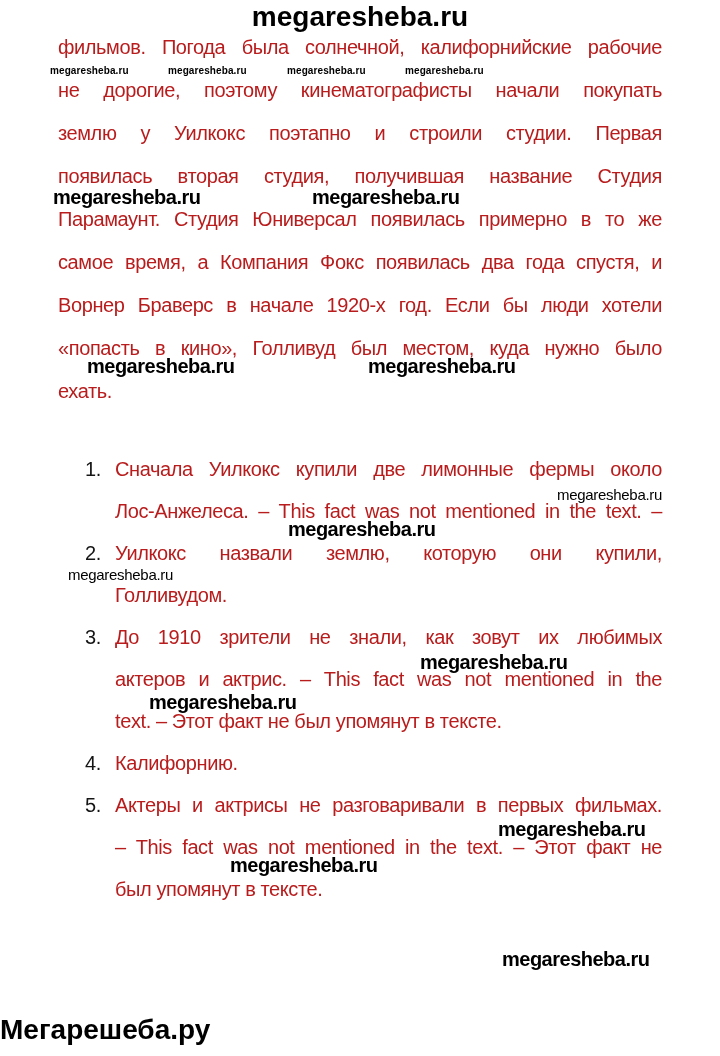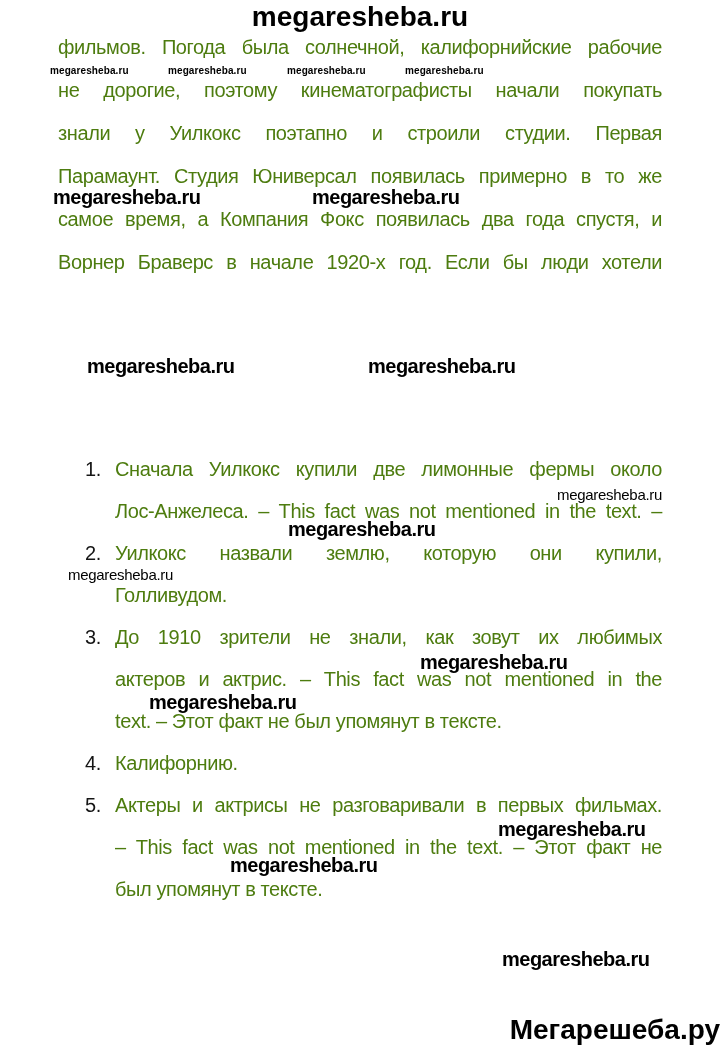--- a/index.html
+++ b/index.html
@@ -10,31 +10,31 @@
     position: relative;
     overflow: hidden;
   }
   .page-header {
     position: absolute; top: 0; left: 0; width: 720px;
     text-align: center; font-size: 28px; font-weight: bold;
     line-height: 33px; color: #000;
   }
   .page-footer {
     position: absolute; top: 1014px; left: 0; width: 720px;
-    text-align: right; font-size: 28px; font-weight: bold; color: #000;
+    text-align: left; font-size: 28px; font-weight: bold; color: #000;
   }
   .intro {
     position: absolute; left: 58px; top: 34px; width: 604px;
   }
   .answers {
     position: absolute; left: 58px; top: 456px; width: 604px;
   }
   .tline {
     font-size: 20px; letter-spacing: -0.4px; line-height: 27px;
-    text-align: left; color: #4d7c0f;
+    text-align: left; color: #b91c1c;
   }
   .p43 { height: 43px; }
   .l42 { height: 42px; }
   .just { text-align: justify; text-align-last: justify; }
   .item { position: relative; padding-left: 57px; }
   .num {
     position: absolute; left: 27px; top: 0;
     font-size: 20px; letter-spacing: -0.4px; line-height: 27px;
   }
   .wm-layer { position: absolute; top: 0; left: 0; width: 720px; height: 1056px; pointer-events: none; }
@@ -44,24 +44,27 @@
   .wm.sm-reg  { font-size: 15px; font-weight: normal; letter-spacing: -0.3px; }
 </style>
 </head>
 <body>
 
 <div class="page-header">megaresheba.ru</div>
 
 <div class="intro">
     <div class="tline p43 just">фильмов. Погода была солнечной, калифорнийские рабочие</div>
     <div class="tline p43 just">не дорогие, поэтому кинематографисты начали покупать</div>
-    <div class="tline p43 just">знали у Уилкокс поэтапно и строили студии. Первая</div>
+    <div class="tline p43 just">землю у Уилкокс поэтапно и строили студии. Первая</div>
+    <div class="tline p43 just">появилась вторая студия, получившая название Студия</div>
     <div class="tline p43 just">Парамаунт. Студия Юниверсал появилась примерно в то же</div>
     <div class="tline p43 just">самое время, а Компания Фокс появилась два года спустя, и</div>
     <div class="tline p43 just">Ворнер Браверс в начале 1920-х год. Если бы люди хотели</div>
+    <div class="tline p43 just">«попасть в кино», Голливуд был местом, куда нужно было</div>
+    <div class="tline p43">ехать.</div>
   </div>
 
 <div class="answers">
     <div class="item">
       <span class="num">1.</span>
       <div class="tline l42 just">Сначала Уилкокс купили две лимонные фермы около</div>
       <div class="tline l42 just">Лос-Анжелеса. – This fact was not mentioned in the text. –</div>
     </div>
     <div class="item">
       <span class="num">2.</span>

